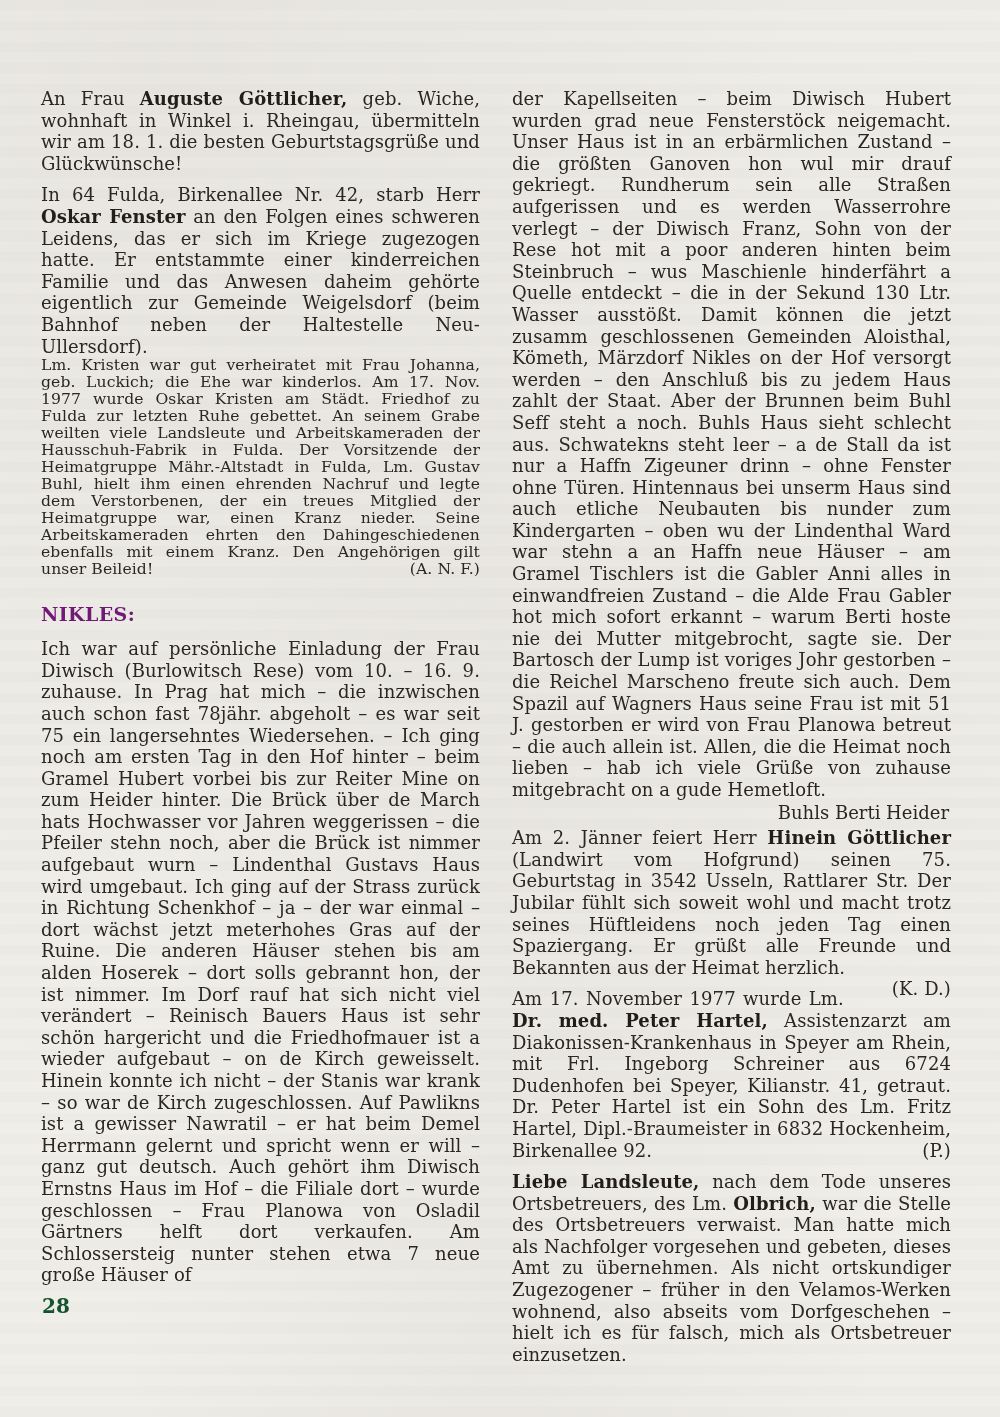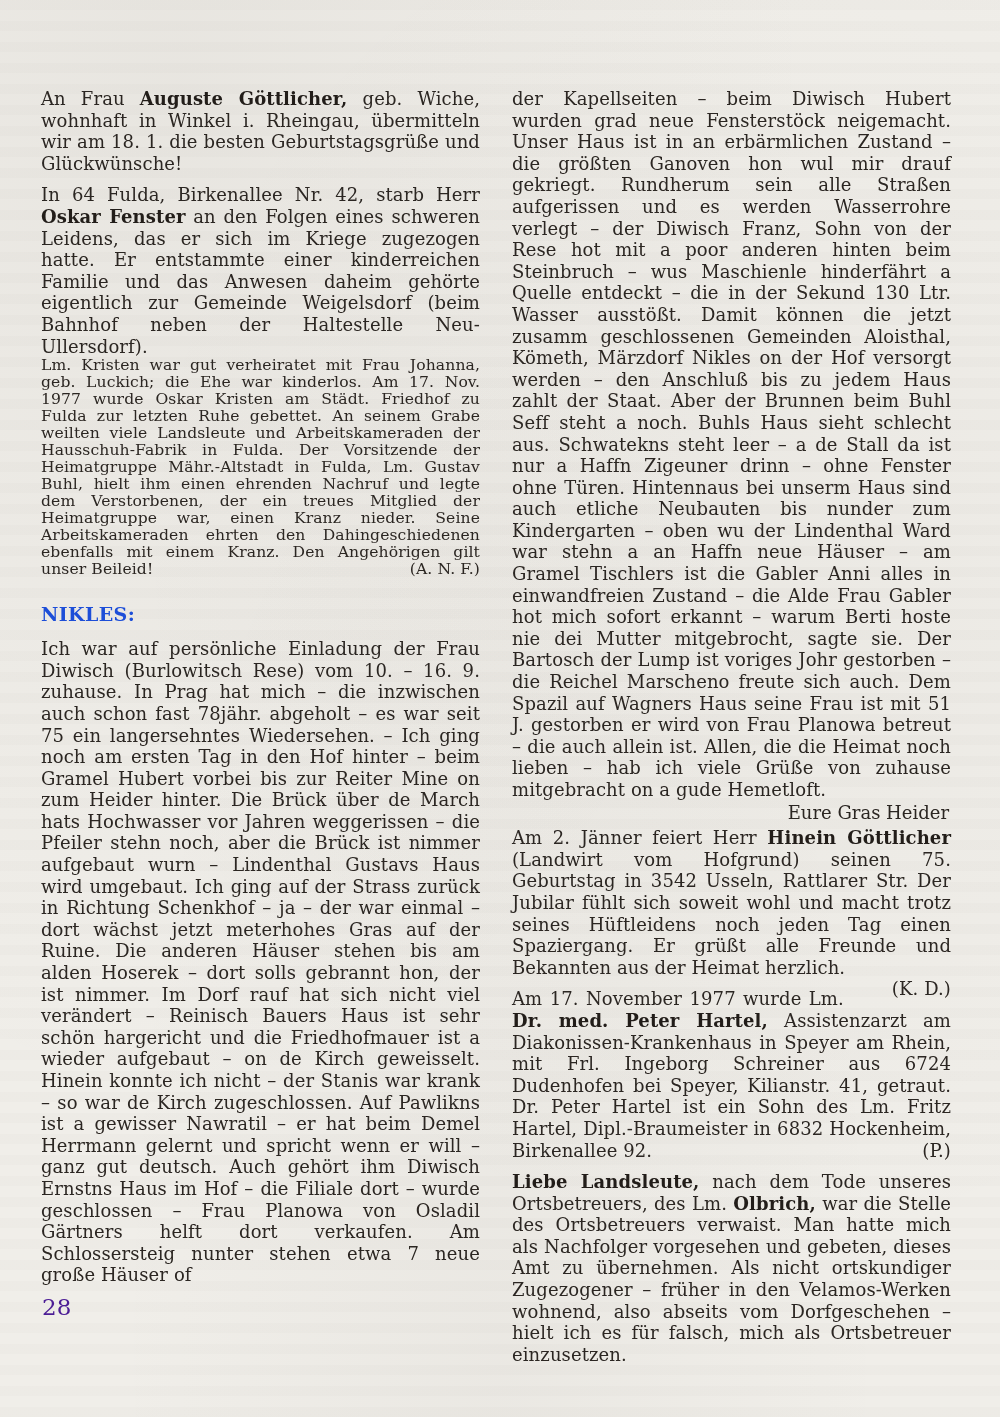--- a/index.html
+++ b/index.html
@@ -40,38 +40,38 @@
   }
   .body-text.tight { margin-bottom:0; }
   .body-text.small {
     font-size:15.6px;
     line-height:17px;
     margin-bottom:2px;
   }
   .section-heading {
     font-size:19px;
     font-weight:bold;
-    color:#1d4ed8;
+    color:#701a75;
     letter-spacing:0.4px;
     margin:25px 0 13px 0;
   }
   .signature {
     font-size:18px;
     line-height:21.6px;
     text-align:right;
     margin:1px 2px 4px 0;
   }
   .flush-right { float:right;margin-left:48px; }
   b { font-weight:bold; color:#221d19; }
   .page-number {
     position:absolute;
     left:42px; top:1294px;
-    font-size:23px;
-    font-weight:normal;
-    color:#4c1d95;
+    font-size:20px;
+    font-weight:bold;
+    color:#14532d;
   }
 </style>
 </head>
 <body>
 
 <div class="page">
   <div class="columns">
 
     <div class="col">
       <p class="body-text"><span>An Frau </span><b>Auguste Göttlicher,</b><span> geb. Wiche, wohnhaft in Winkel i. Rheingau, übermitteln wir am 18. 1. die besten Geburtstagsgrüße und Glückwünsche!</span></p>
@@ -82,21 +82,21 @@
 
       <h2 class="section-heading">NIKLES:</h2>
 
 
       <p class="body-text tight"><span>Ich war auf persönliche Einladung der Frau Diwisch (Burlowitsch Rese) vom 10. – 16. 9. zuhause. In Prag hat mich – die inzwischen auch schon fast 78jähr. abgeholt – es war seit 75 ein langersehntes Wiedersehen. – Ich ging noch am ersten Tag in den Hof hinter – beim Gramel Hubert vorbei bis zur Reiter Mine on zum Heider hinter. Die Brück über de March hats Hochwasser vor Jahren weggerissen – die Pfeiler stehn noch, aber die Brück ist nimmer aufgebaut wurn – Lindenthal Gustavs Haus wird umgebaut. Ich ging auf der Strass zurück in Richtung Schenkhof – ja – der war einmal – dort wächst jetzt meterhohes Gras auf der Ruine. Die anderen Häuser stehen bis am alden Hoserek – dort solls gebrannt hon, der ist nimmer. Im Dorf rauf hat sich nicht viel verändert – Reinisch Bauers Haus ist sehr schön hargericht und die Friedhofmauer ist a wieder aufgebaut – on de Kirch geweisselt. Hinein konnte ich nicht – der Stanis war krank – so war de Kirch zugeschlossen. Auf Pawlikns ist a gewisser Nawratil – er hat beim Demel Herrmann gelernt und spricht wenn er will – ganz gut deutsch. Auch gehört ihm Diwisch Ernstns Haus im Hof – die Filiale dort – wurde geschlossen – Frau Planowa von Osladil Gärtners helft dort verkaufen. Am Schlossersteig nunter stehen etwa 7 neue große Häuser of</span></p>
     </div>
 
     <div class="col">
       <p class="body-text tight"><span>der Kapellseiten – beim Diwisch Hubert wurden grad neue Fensterstöck neigemacht. Unser Haus ist in an erbärmlichen Zustand – die größten Ganoven hon wul mir drauf gekriegt. Rundherum sein alle Straßen aufgerissen und es werden Wasserrohre verlegt – der Diwisch Franz, Sohn von der Rese hot mit a poor anderen hinten beim Steinbruch – wus Maschienle hinderfährt a Quelle entdeckt – die in der Sekund 130 Ltr. Wasser ausstößt. Damit können die jetzt zusamm geschlossenen Gemeinden Aloisthal, Kömeth, Märzdorf Nikles on der Hof versorgt werden – den Anschluß bis zu jedem Haus zahlt der Staat. Aber der Brunnen beim Buhl Seff steht a noch. Buhls Haus sieht schlecht aus. Schwatekns steht leer – a de Stall da ist nur a Haffn Zigeuner drinn – ohne Fenster ohne Türen. Hintennaus bei unserm Haus sind auch etliche Neubauten bis nunder zum Kindergarten – oben wu der Lindenthal Ward war stehn a an Haffn neue Häuser – am Gramel Tischlers ist die Gabler Anni alles in einwandfreien Zustand – die Alde Frau Gabler hot mich sofort erkannt – warum Berti hoste nie dei Mutter mitgebrocht, sagte sie. Der Bartosch der Lump ist voriges Johr gestorben – die Reichel Marscheno freute sich auch. Dem Spazil auf Wagners Haus seine Frau ist mit 51 J. gestorben er wird von Frau Planowa betreut – die auch allein ist. Allen, die die Heimat noch lieben – hab ich viele Grüße von zuhause mitgebracht on a gude Hemetloft.</span></p>
 
-      <p class="signature">Eure Gras Heider</p>
+      <p class="signature">Buhls Berti Heider</p>
 
 
       <p class="body-text"><span>Am 2. Jänner feiert Herr </span><b>Hinein Göttlicher</b><span> (Landwirt vom Hofgrund) seinen 75. Geburtstag in 3542 Usseln, Rattlarer Str. Der Jubilar fühlt sich soweit wohl und macht trotz seines Hüftleidens noch jeden Tag einen Spaziergang. Er grüßt alle Freunde und Bekannten aus der Heimat herzlich. </span><span class="flush-right">(K. D.)</span></p>
 
       <p class="body-text"><span>Am 17. November 1977 wurde Lm. </span><b>Dr. med. Peter Hartel,</b><span> Assistenzarzt am Diakonissen-Krankenhaus in Speyer am Rhein, mit Frl. Ingeborg Schreiner aus 6724 Dudenhofen bei Speyer, Kilianstr. 41, getraut. Dr. Peter Hartel ist ein Sohn des Lm. Fritz Hartel, Dipl.-Braumeister in 6832 Hockenheim, Birkenallee 92. </span><span class="flush-right">(P.)</span></p>
 
       <p class="body-text"><b>Liebe Landsleute,</b><span> nach dem Tode unseres Ortsbetreuers, des Lm. </span><b>Olbrich,</b><span> war die Stelle des Ortsbetreuers verwaist. Man hatte mich als Nachfolger vorgesehen und gebeten, dieses Amt zu übernehmen. Als nicht ortskundiger Zugezogener – früher in den Velamos-Werken wohnend, also abseits vom Dorfgeschehen – hielt ich es für falsch, mich als Ortsbetreuer einzusetzen.</span></p>
     </div>
 
   </div>

